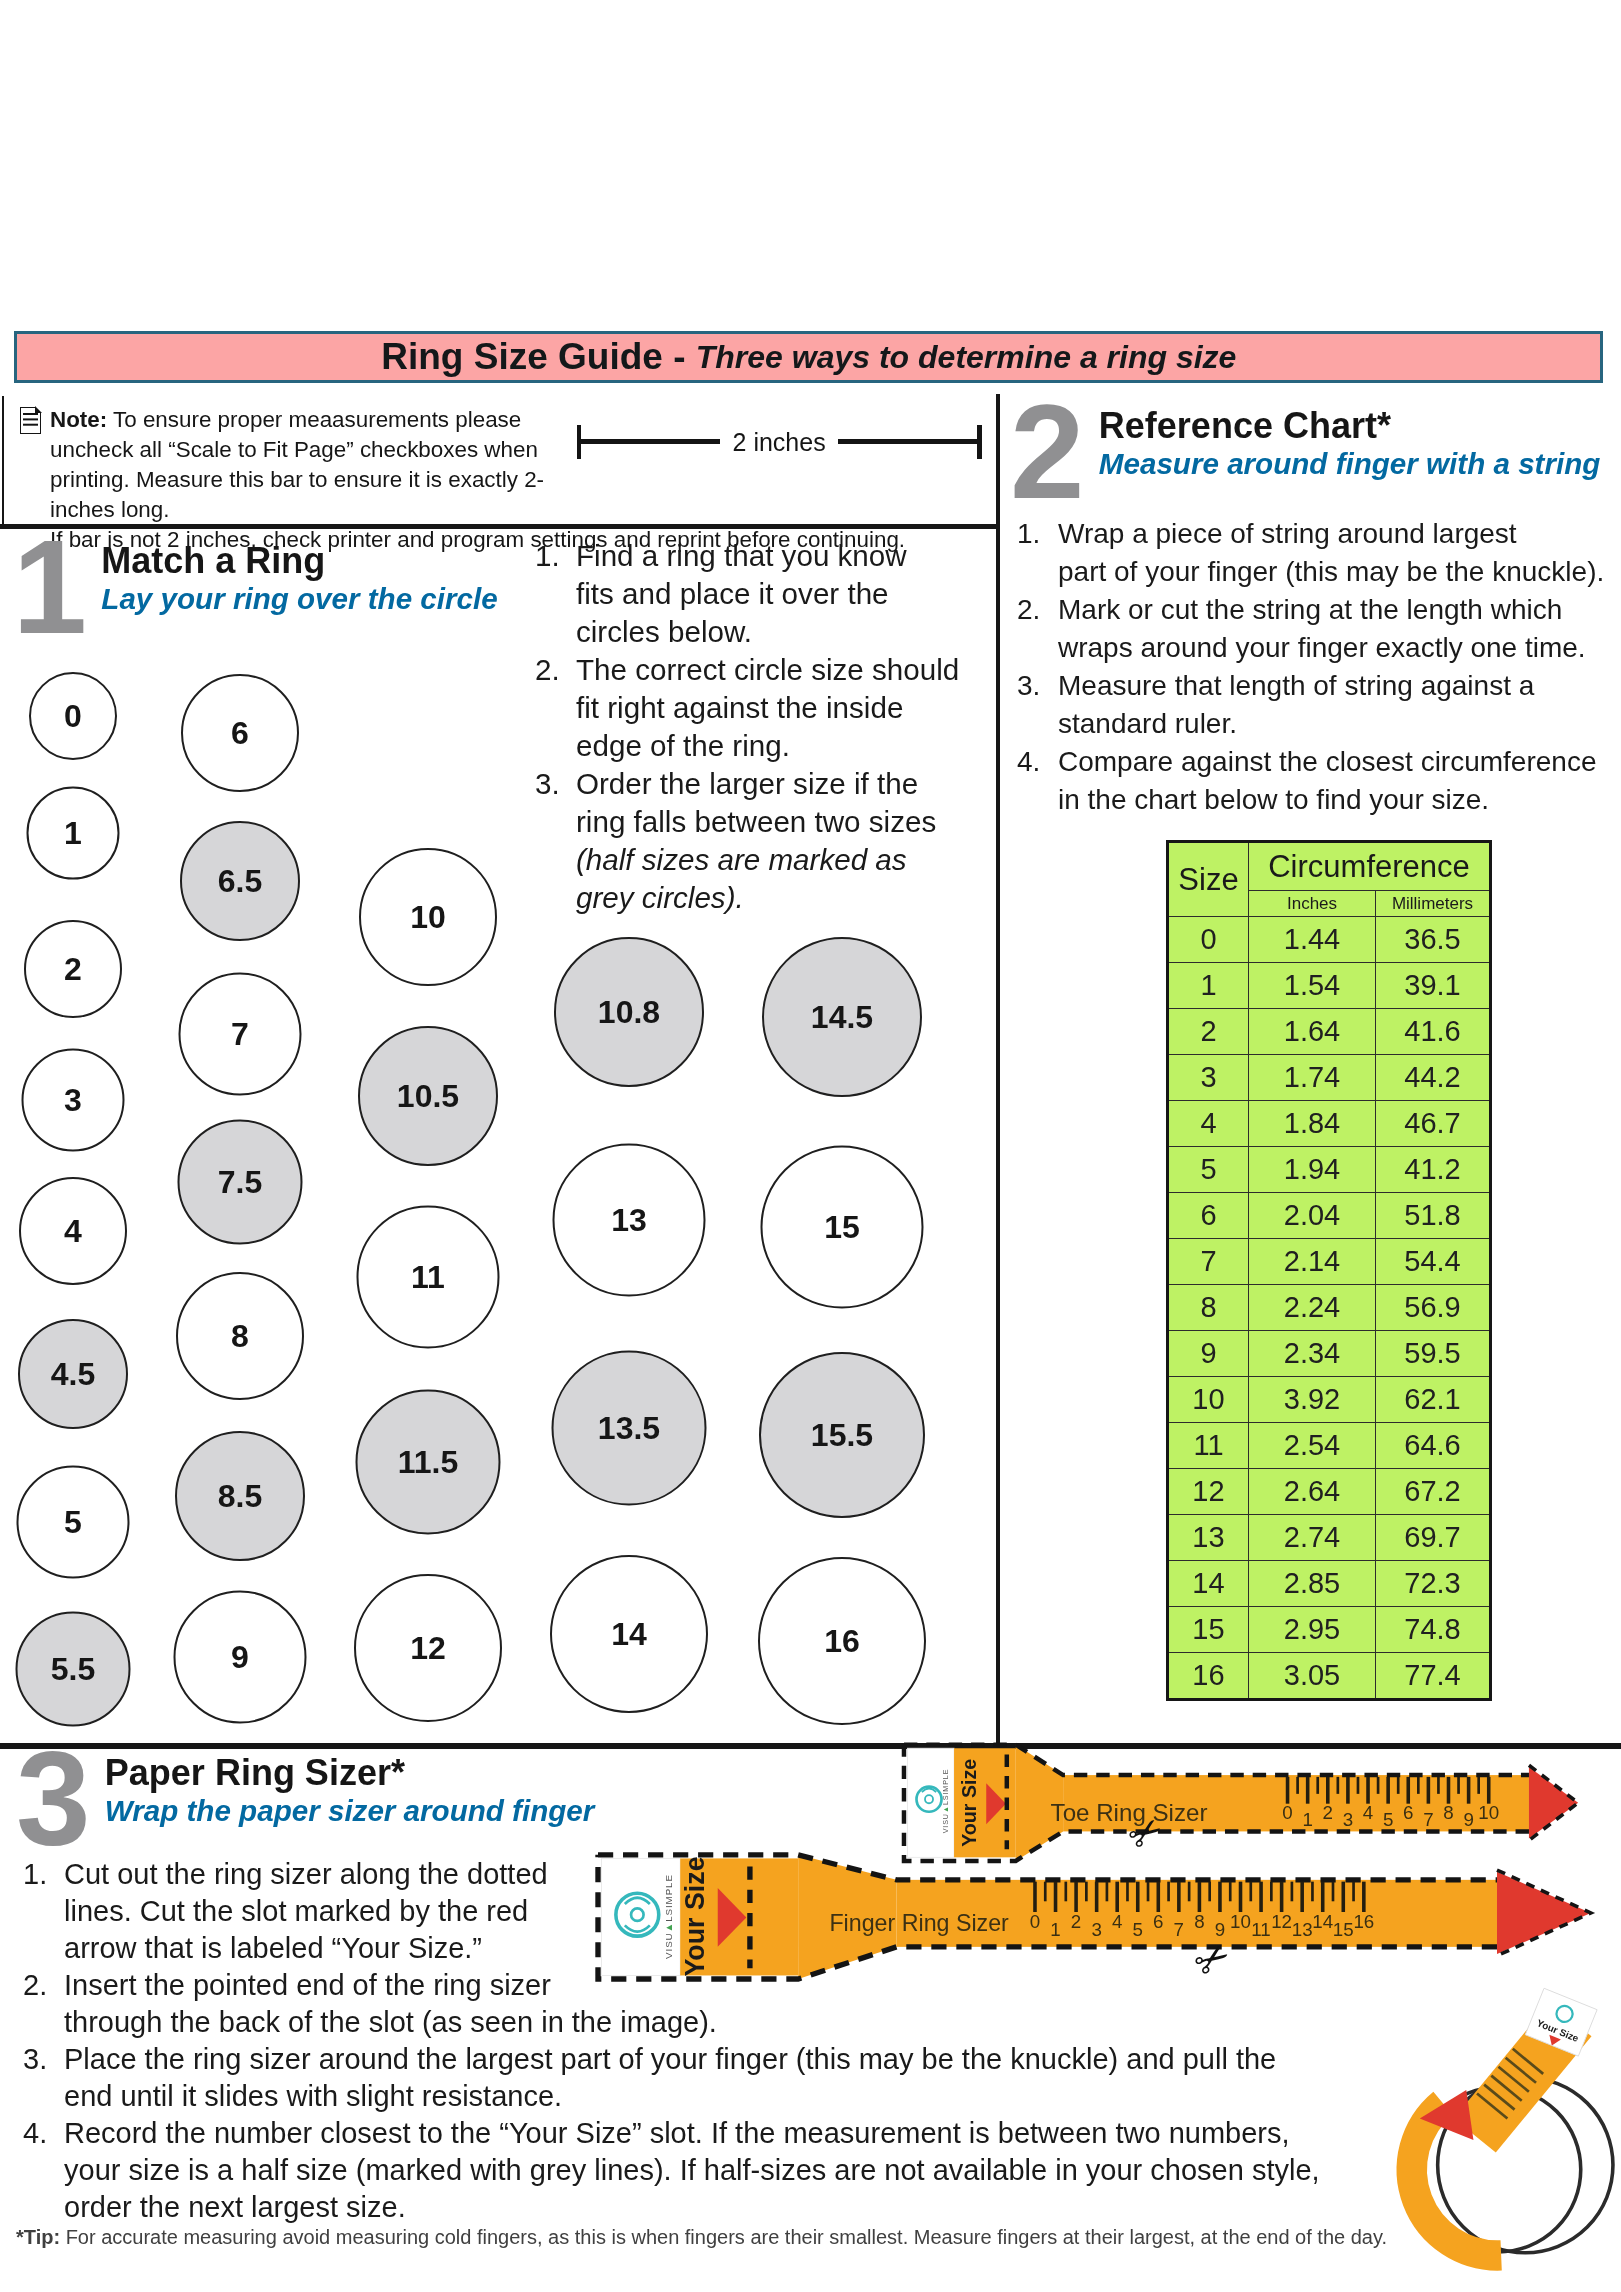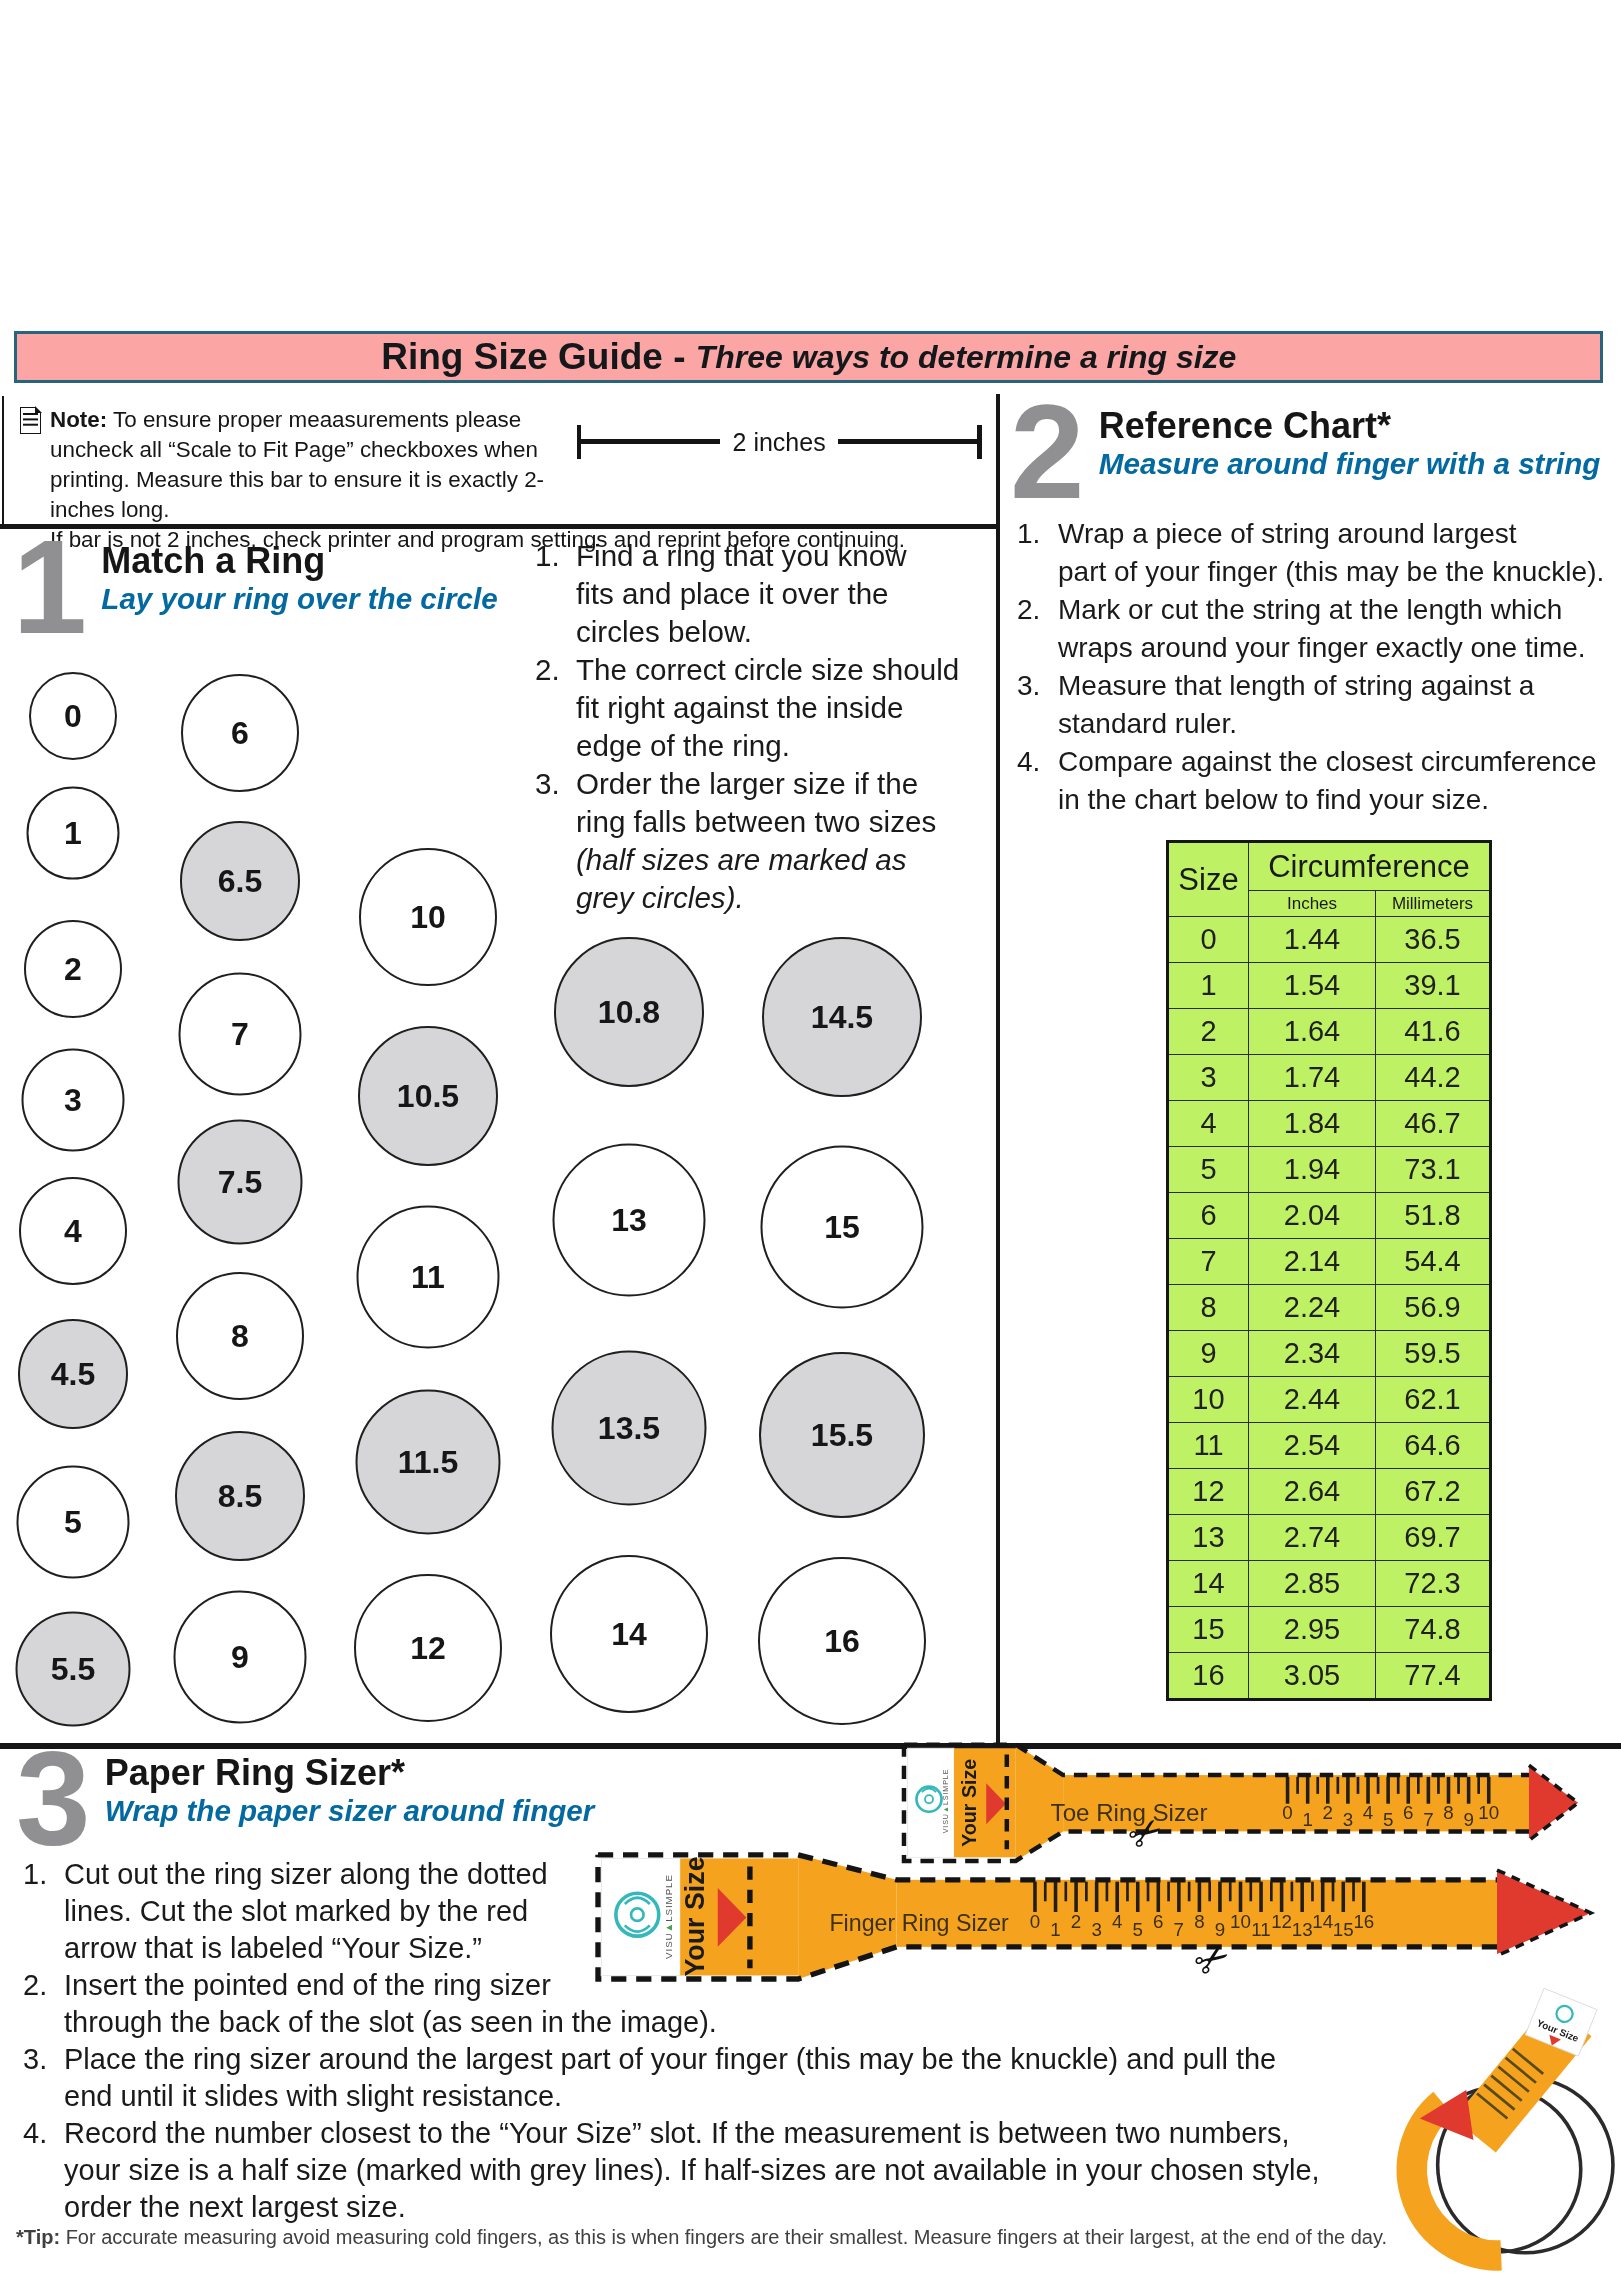--- a/index.html
+++ b/index.html
@@ -225,21 +225,21 @@
             <td>44.2</td>
           </tr>
           <tr>
             <td>4</td>
             <td>1.84</td>
             <td>46.7</td>
           </tr>
           <tr>
             <td>5</td>
             <td>1.94</td>
-            <td>73.1</td>
+            <td>41.2</td>
           </tr>
           <tr>
             <td>6</td>
             <td>2.04</td>
             <td>51.8</td>
           </tr>
           <tr>
             <td>7</td>
             <td>2.14</td>
             <td>54.4</td>
@@ -249,21 +249,21 @@
             <td>2.24</td>
             <td>56.9</td>
           </tr>
           <tr>
             <td>9</td>
             <td>2.34</td>
             <td>59.5</td>
           </tr>
           <tr>
             <td>10</td>
-            <td>2.44</td>
+            <td>3.92</td>
             <td>62.1</td>
           </tr>
           <tr>
             <td>11</td>
             <td>2.54</td>
             <td>64.6</td>
           </tr>
           <tr>
             <td>12</td>
             <td>2.64</td>

